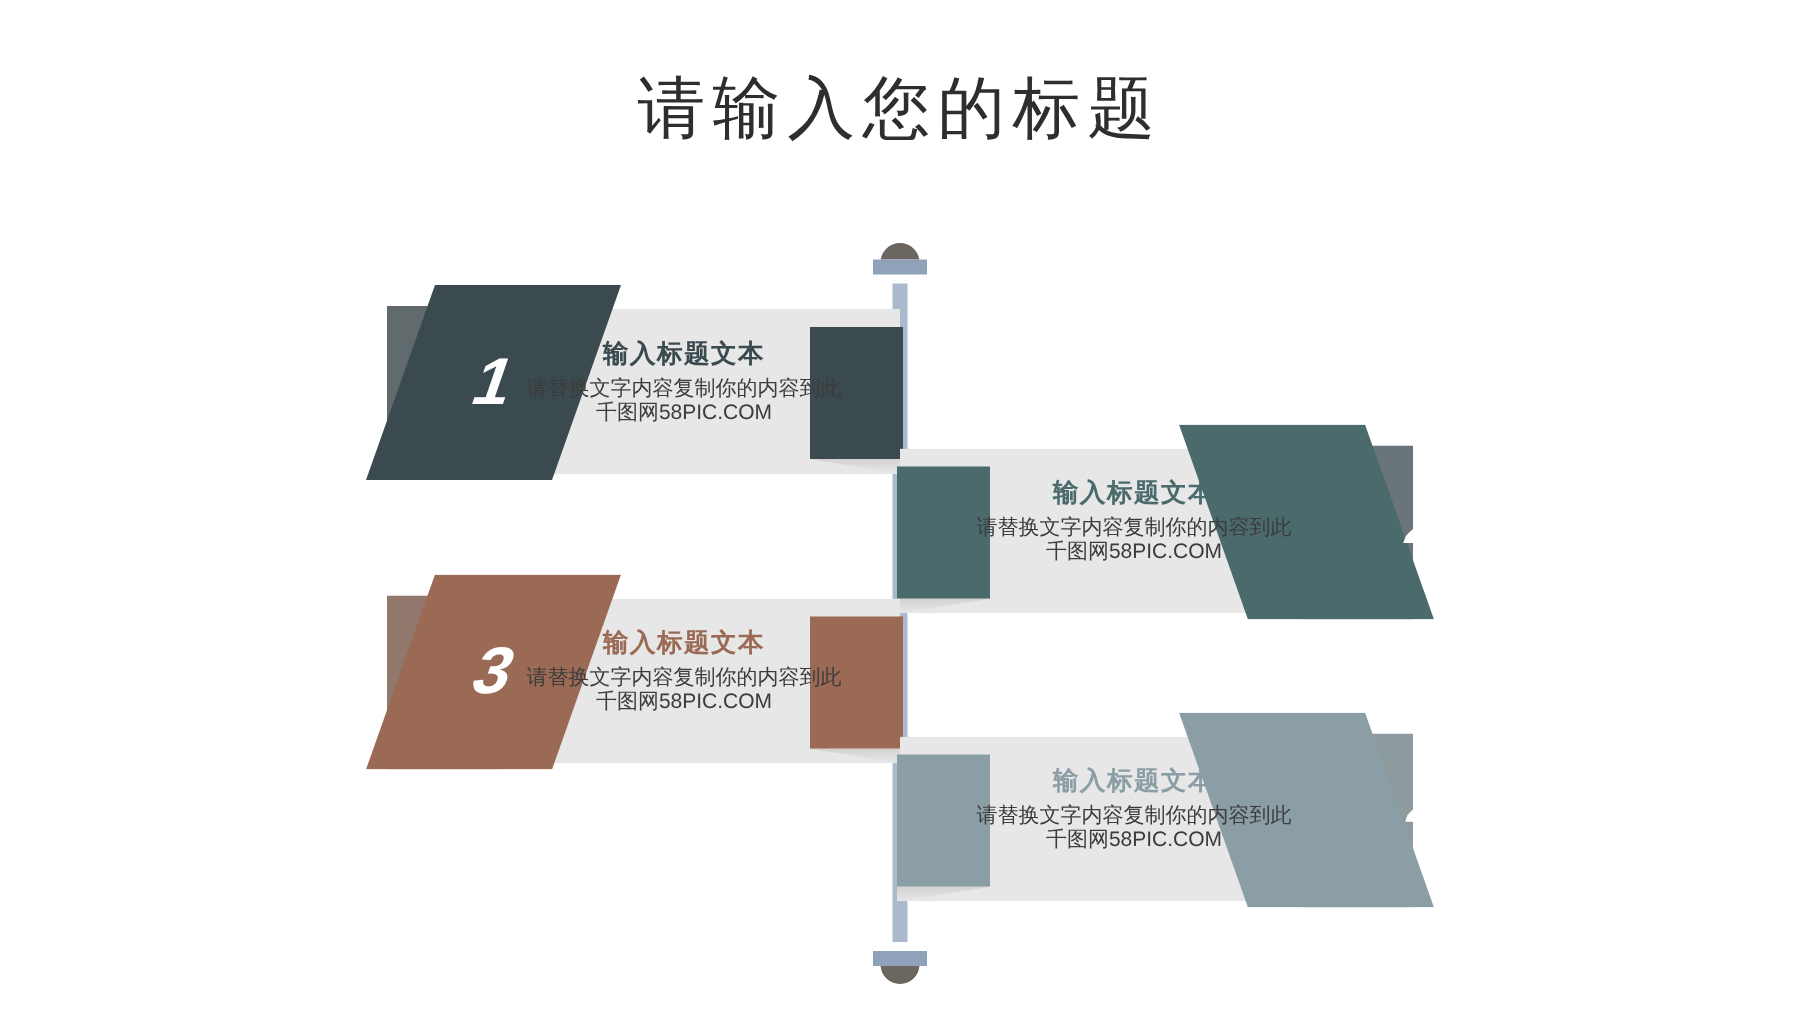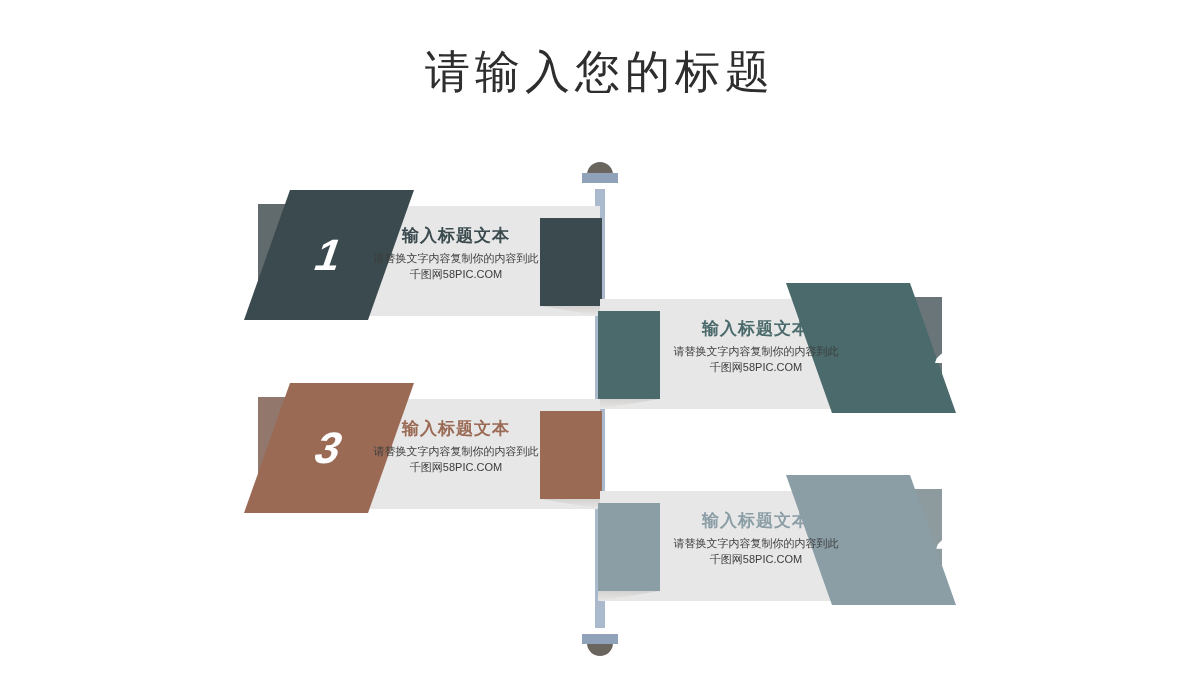--- a/index.html
+++ b/index.html
@@ -196,21 +196,21 @@
   .row.right .text-block { left: 630px; }
 
   .t-head {
     font-size: 17px;
     font-weight: bold;
     line-height: 24px;
     letter-spacing: 1px;
     margin-bottom: 2px;
   }
   .t-line {
-    font-size: 11px;
+    font-size: 14px;
     line-height: 16px;
     color: #3c3c3c;
   }
 </style>
 </head>
 <body>
 
 <div id="slide" style="background: rgb(255, 255, 255); margin-top: 21px;">
 
   <div id="slide-title">请输入您的标题</div>

